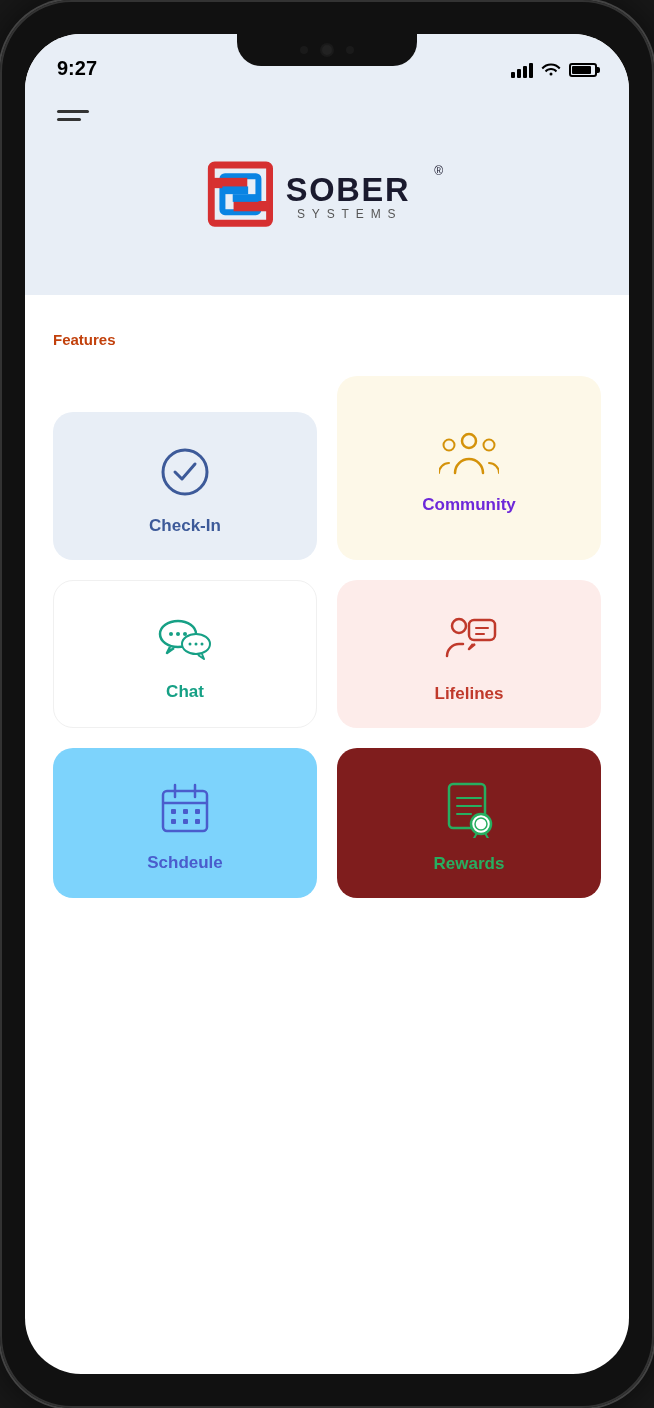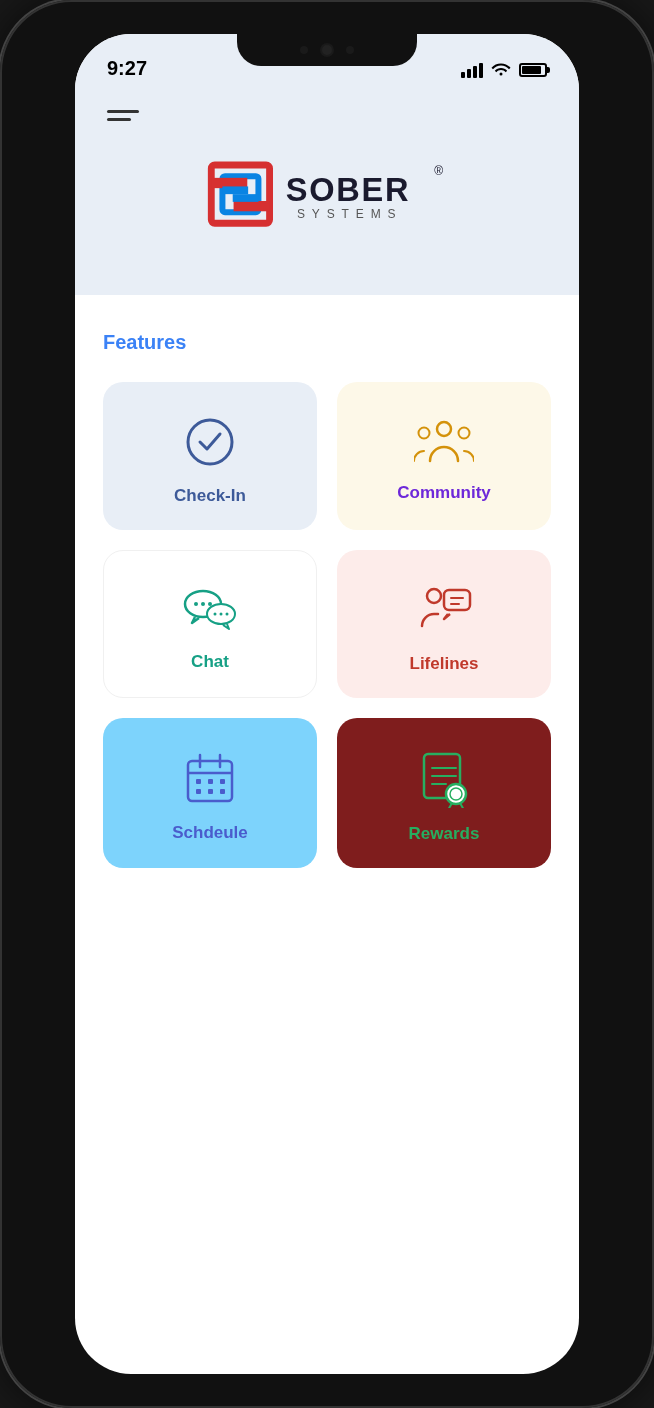--- a/index.html
+++ b/index.html
@@ -41,21 +41,21 @@
       position: absolute;
       right: -6px;
       top: 260px;
       width: 6px;
       height: 90px;
       background: #333;
       border-radius: 0 4px 4px 0;
     }
 
     .phone-screen {
-      width: 504px;
+      width: 604px;
       height: 1340px;
       background: #fff;
       border-radius: 56px;
       overflow: hidden;
       position: relative;
     }
 
     
     .status-bar {
       background: #e8eef6;
@@ -148,23 +148,23 @@
     }
 
     
     .main-content {
       background: #fff;
       padding: 36px 28px;
       flex: 1;
     }
 
     .features-title {
-      font-size: 20px;
+      font-size: 15px;
       font-weight: 700;
-      color: #3b82f6;
+      color: #c2410c;
       margin-bottom: 28px;
     }
 
     .features-grid {
       display: grid;
       grid-template-columns: 1fr 1fr;
       gap: 20px;
     }
 
     .feature-card {
@@ -173,20 +173,21 @@
       flex-direction: column;
       align-items: center;
       justify-content: center;
       padding: 32px 16px 24px;
       cursor: pointer;
       gap: 16px;
     }
 
     .feature-card.check-in {
       background: #e8eef6;
+      margin-top: 36px;
     }
     .feature-card.community {
       background: #fdf8e8;
     }
     .feature-card.lifelines {
       background: #fdecea;
     }
     .feature-card.chat {
       background: #fff;
       border: 1px solid #f0f0f0;

